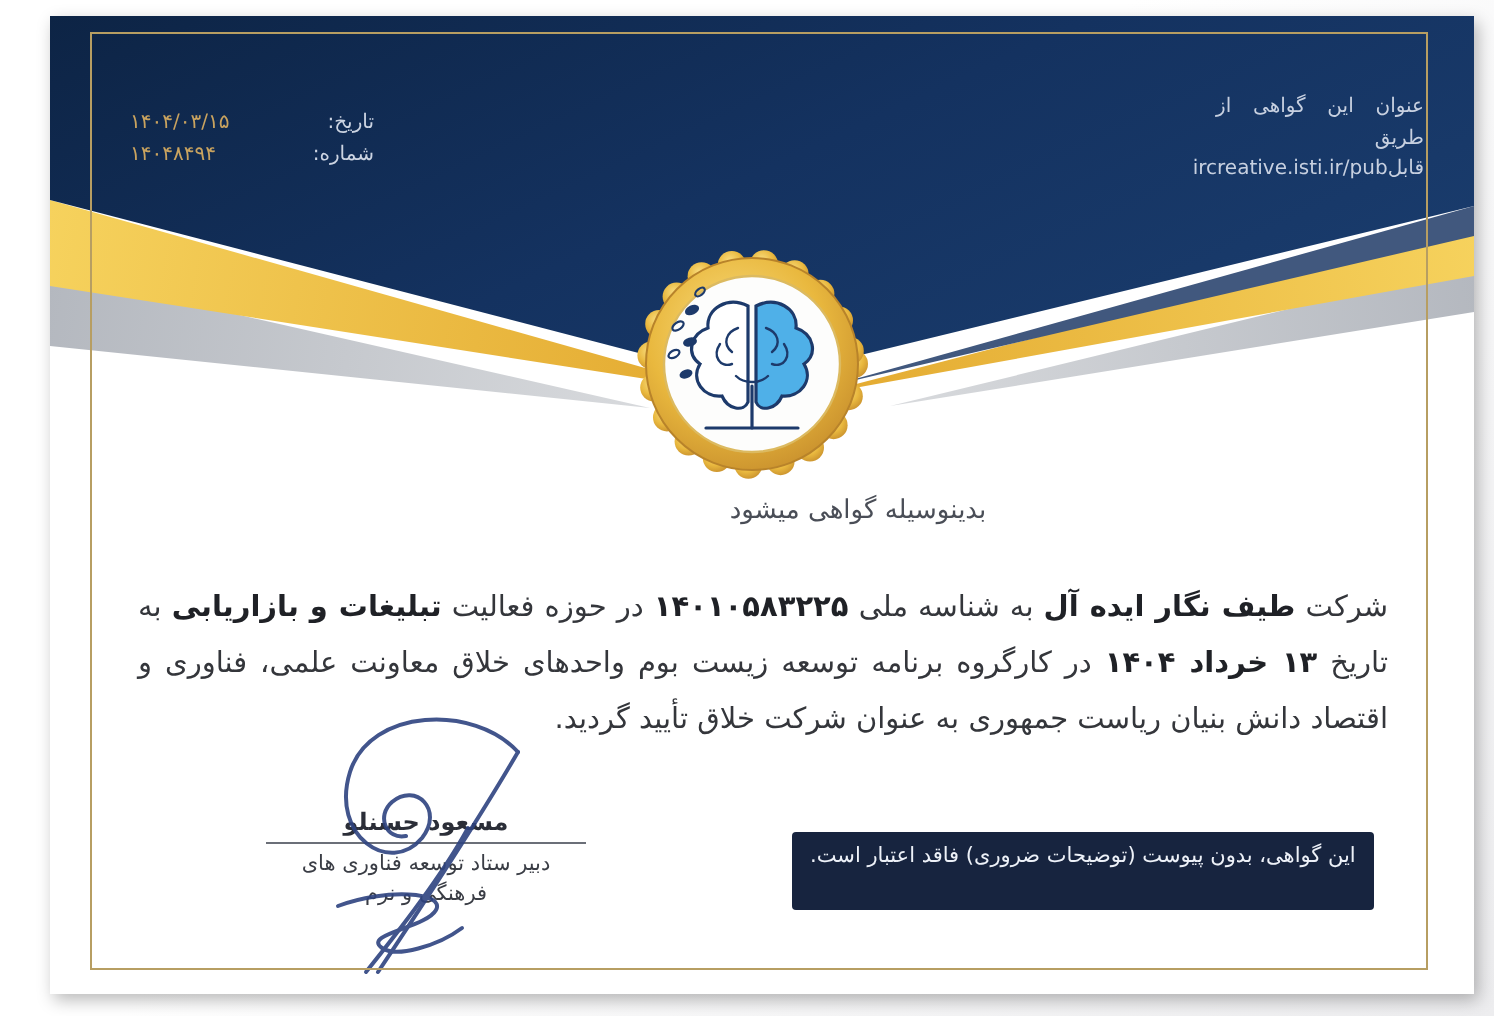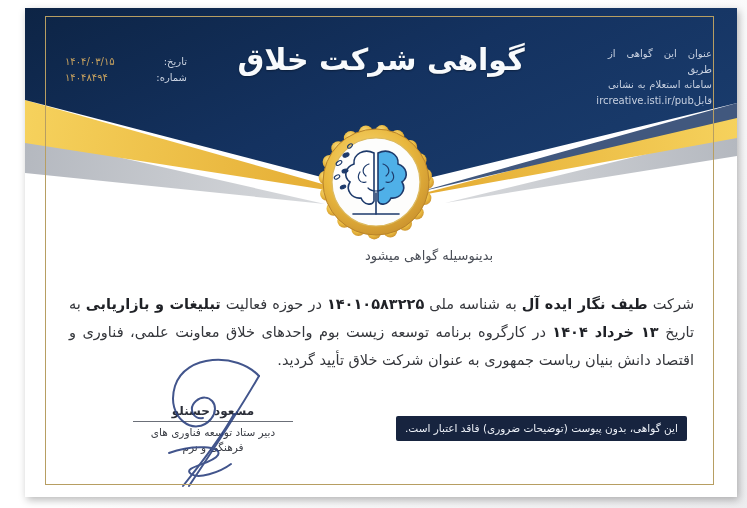--- a/index.html
+++ b/index.html
@@ -67,53 +67,51 @@
     text-align:center; direction:rtl; }
   .sig-name { font-size:12px; font-weight:bold; color:#2b2e38; padding-bottom:3px;
     border-bottom:1px solid #6b6f78; }
   .sig-role { font-size:10.5px; color:#3a3d45; line-height:15px; padding-top:3px; }
   .sig-scribble { position:absolute; left:112px; top:348px; width:155px; height:135px;
     z-index:6; pointer-events:none; }
 
   
   .footnote { position:absolute; left:371px; top:408px; z-index:5;
     background:#17243f; color:#edf1f8; font-size:10.5px; line-height:14px;
-    padding:5px 9px 6px; border-radius:2px; direction:rtl; white-space:nowrap;text-align:center; }
+    padding:5px 9px 20px; border-radius:2px; direction:rtl; white-space:nowrap;text-align:center; }
 </style>
 </head>
 <body>
 
 <div class="page">
 
   <div class="wedge wedge-gray-left"></div>
   <div class="wedge wedge-gold-left"></div>
   <div class="wedge wedge-gray-right"></div>
   <div class="wedge wedge-gold-right"></div>
   <div class="wedge wedge-steel-right"></div>
 
   <div class="header-navy"></div>
 
   <div class="frame"></div>
 
-  <div class="cert-title">گواهی شرکت خلاق</div>
 
   <div class="meta-block">
     <div class="meta-row">
       <span class="meta-label">تاریخ:</span>
       <span class="meta-value">۱۴۰۴/۰۳/۱۵</span>
     </div>
     <div class="meta-row">
       <span class="meta-label">شماره:</span>
       <span class="meta-value">۱۴۰۴۸۴۹۴</span>
     </div>
   </div>
 
   <div class="verify-block">
     <div class="verify-line">عنوان این گواهی از طریق</div>
-    <div class="verify-line">سامانه استعلام به نشانی</div>
     <div class="verify-line-mixed">
       <span>ircreative.isti.ir/pub</span>
       <span>قابل</span>
     </div>
   </div>
 
   <div class="medal">
     <svg viewBox="0 0 120 124" width="120" height="124">
       <defs>
         <radialGradient id="goldG" cx="42%" cy="35%" r="75%">

